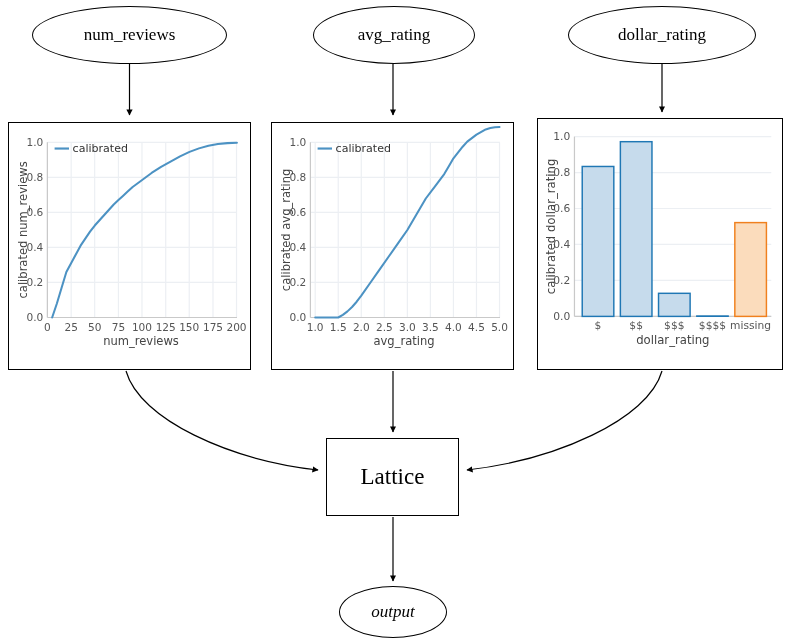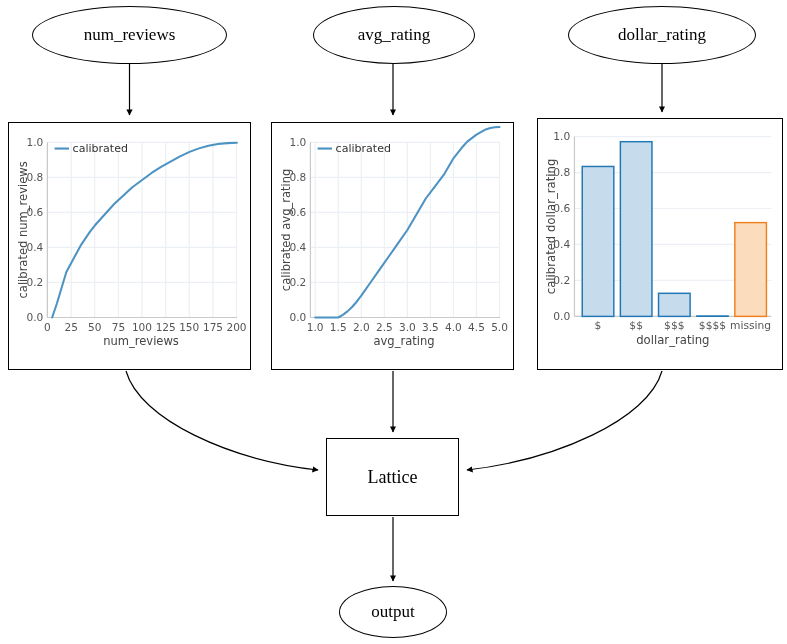--- a/index.html
+++ b/index.html
@@ -29,21 +29,21 @@
     white-space: nowrap;
   }
   .node-box {
     position: absolute;
     border: 1.4px solid #000;
     background: #fff;
     display: flex;
     align-items: center;
     justify-content: center;
     font-family: "Liberation Serif", serif;
-    font-size: 18px;
+    font-size: 23px;
     color: #000;
   }
   .chart-frame {
     position: absolute;
     border: 1.6px solid #000;
     background: #ffffff;
   }
   .edges {
     position: absolute;
     left: 0; top: 0;
@@ -223,21 +223,21 @@
       </g>
       <text class="axis-lbl" x="55.5" y="92.3" text-anchor="middle">dollar_rating</text>
       <text class="axis-lbl" x="6.8" y="44" text-anchor="middle" transform="rotate(-90 6.8 44)">calibrated dollar_rating</text>
     </svg>
   </div>
 
   <div class="node-box" style="left:326px; top:438px; width:133px; height:78px;">
     <span>Lattice</span>
   </div>
 
-  <div class="node-ellipse" style="left:339px; top:586px; width:108px; height:52px; font-size:17px;">
+  <div class="node-ellipse" style="left:339px; top:586px; width:108px; height:52px; font-size:17px;font-style:italic;">
     <span>output</span>
   </div>
 
   <svg class="edges">
     <defs>
       <marker id="arrow" viewBox="0 0 10 10" refX="9" refY="5" markerWidth="5.2" markerHeight="5.2" orient="auto-start-reverse">
         <path d="M 0 0 L 10 5 L 0 10 z" fill="#000000"></path>
       </marker>
     </defs>
 

